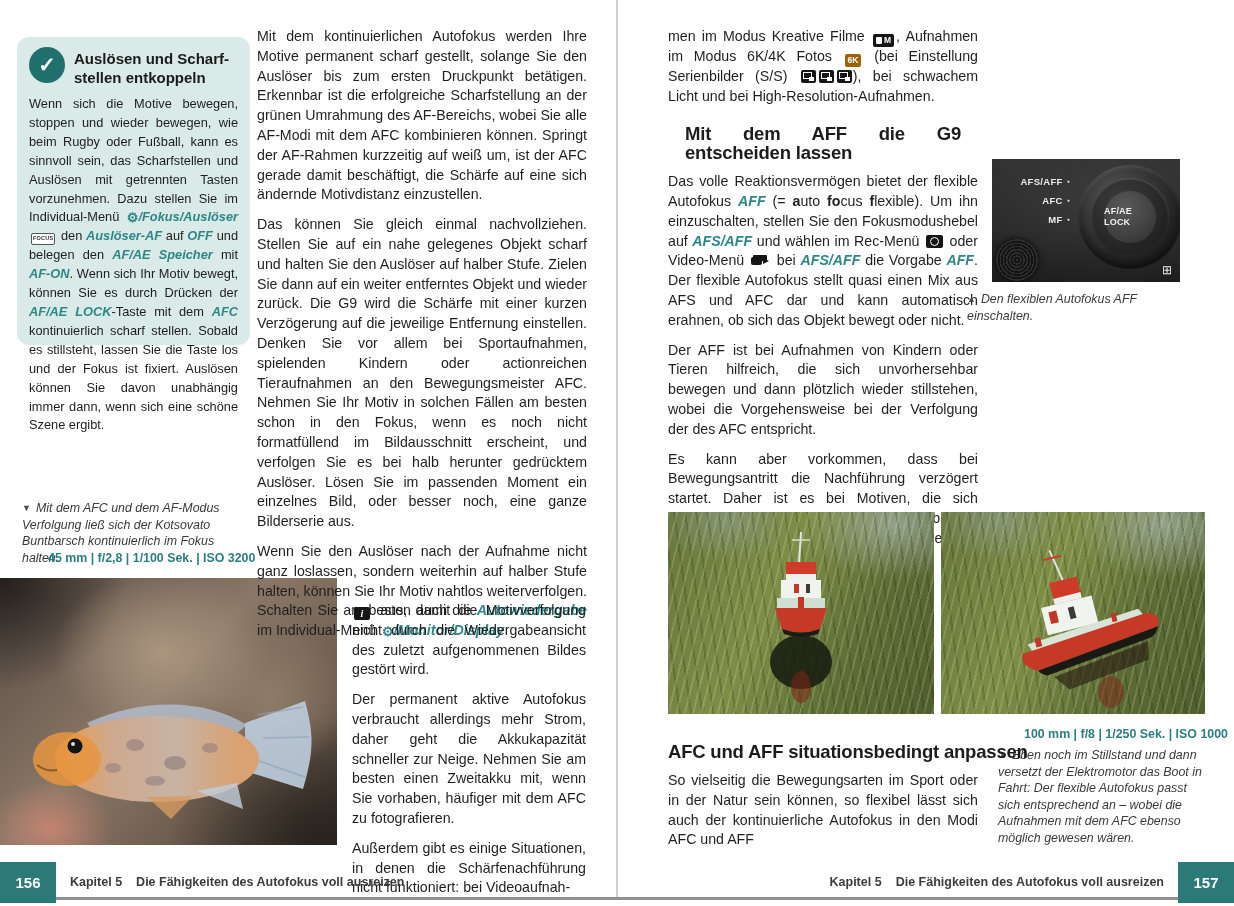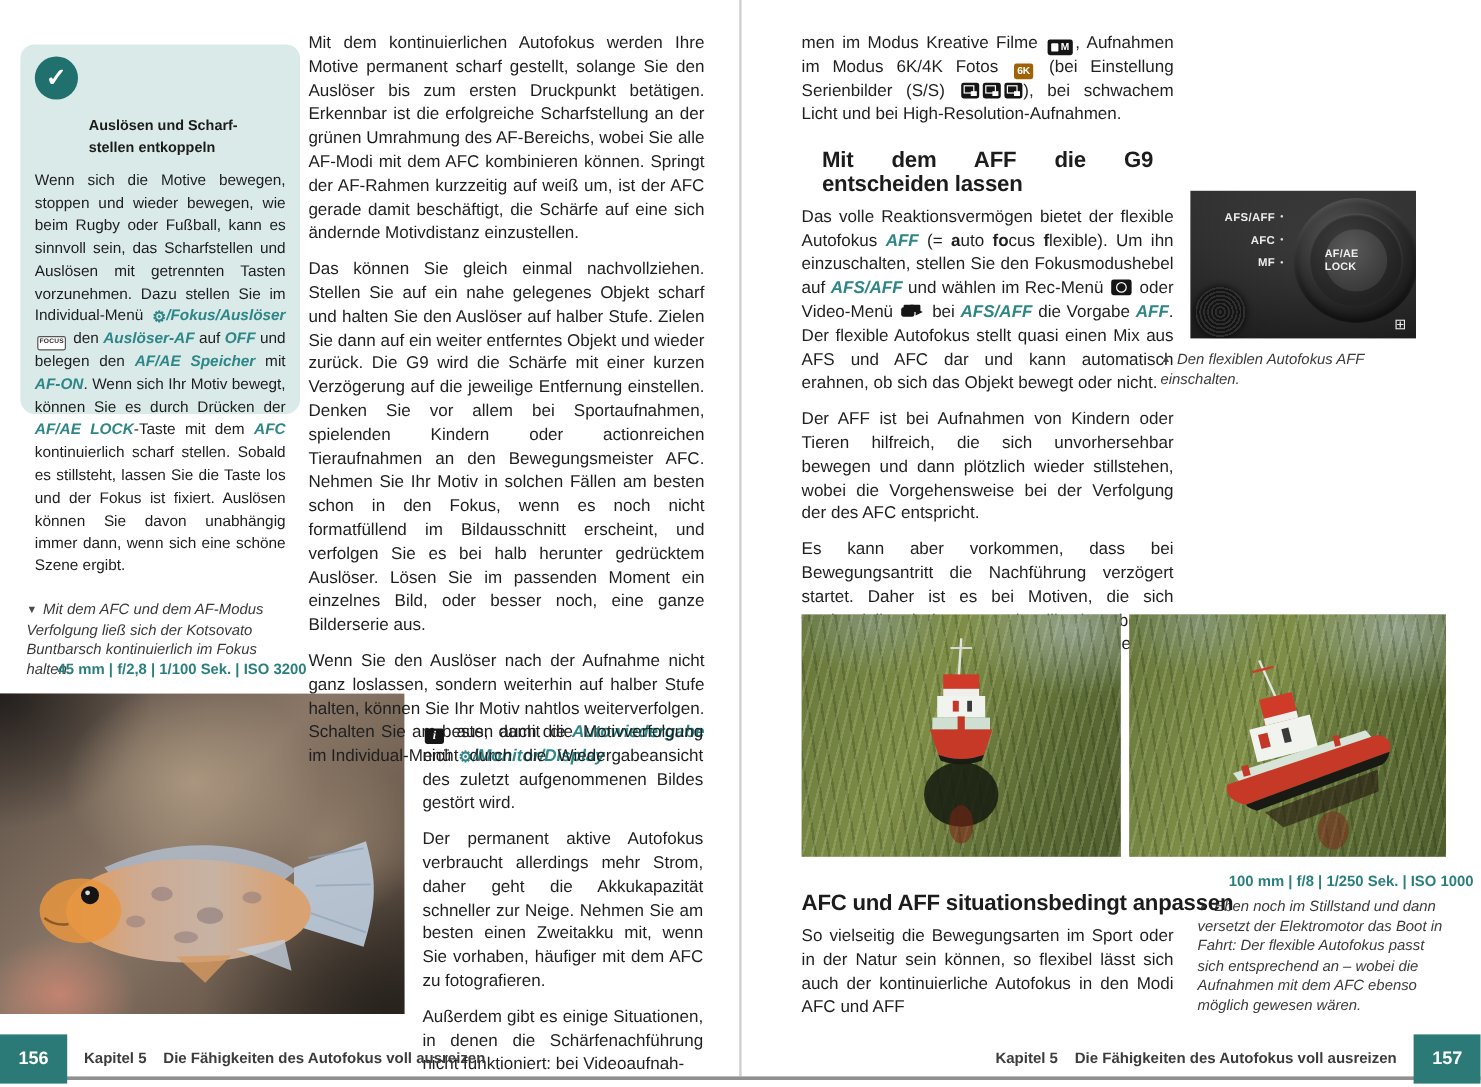--- a/index.html
+++ b/index.html
@@ -31,21 +31,21 @@
   .ic-camera { width:17px; height:13px; background:#151515; border-radius:2px; position:relative; }
   .ic-camera::before { content:""; position:absolute; left:50%; top:50%; width:7px; height:7px; margin:-4.5px 0 0 -4.5px; border:1.5px solid #fff; border-radius:50%; }
   .ic-video { width:19px; height:13px; position:relative; }
   .ic-video::before { content:""; position:absolute; left:0; top:3px; width:11px; height:8px; background:#151515; border-radius:2px; box-shadow:1px -3px 0 -1px #151515, 6px -3px 0 -1px #151515; }
   .ic-video::after { content:""; position:absolute; left:12px; top:4px; border-top:3px solid transparent; border-bottom:3px solid transparent; border-left:6px solid #151515; }
 
   
   .tip-box { left:17px; top:37px; width:233px; height:308px; background:#d9eae9; border-radius:12px; padding:10px 12px; }
   .tip-head { display:flex; gap:9px; align-items:flex-start; }
   .check-badge { flex:0 0 36px; width:36px; height:36px; border-radius:50%; background:#20706e; color:#fff; font-size:21px; font-weight:bold; display:flex; align-items:center; justify-content:center; }
-  .tip-title { font-size:12px; line-height:19px; font-weight:bold; color:#1b1b19; padding-top:2px;margin-top:46px; }
+  .tip-title { font-size:15px; line-height:19px; font-weight:bold; color:#1b1b19; padding-top:2px; }
   .tip-body { margin-top:8px; font-size:12.8px; line-height:18.9px; text-align:justify; color:#1d1d1d; }
 
   
   .photo { overflow:hidden; }
   .fish-photo { left:0; top:578px; width:337px; height:267px;
     background:
       radial-gradient(90px 70px at 15% 94%, rgba(205,135,115,.85), transparent 70%),
       radial-gradient(150px 115px at 48% 28%, rgba(172,152,128,.95), transparent 72%),
       radial-gradient(120px 100px at 80% 45%, rgba(148,128,108,.85), transparent 70%),
       radial-gradient(210px 170px at 96% 100%, rgba(38,33,28,.95), transparent 75%),

